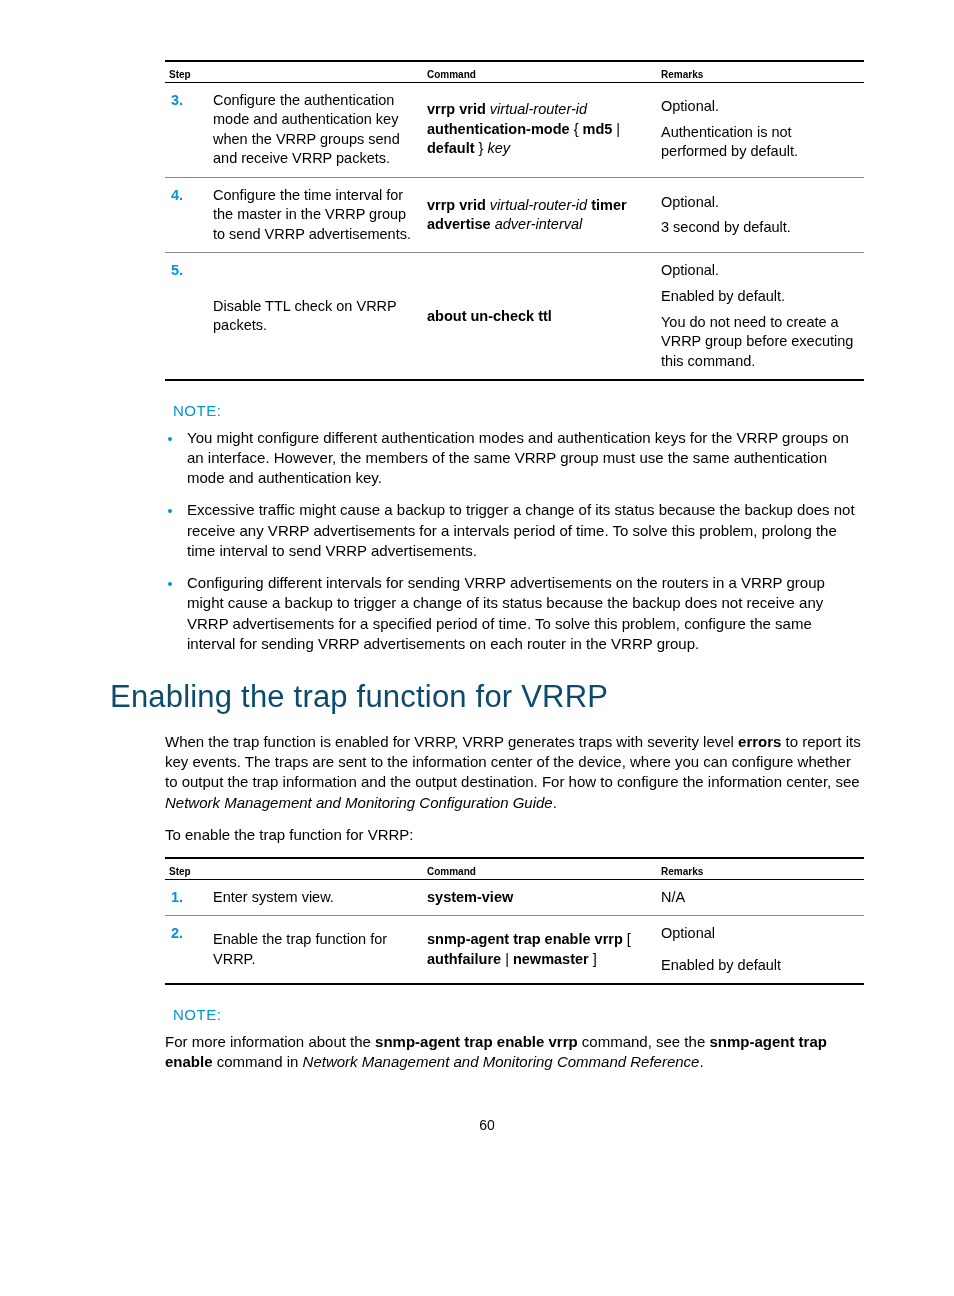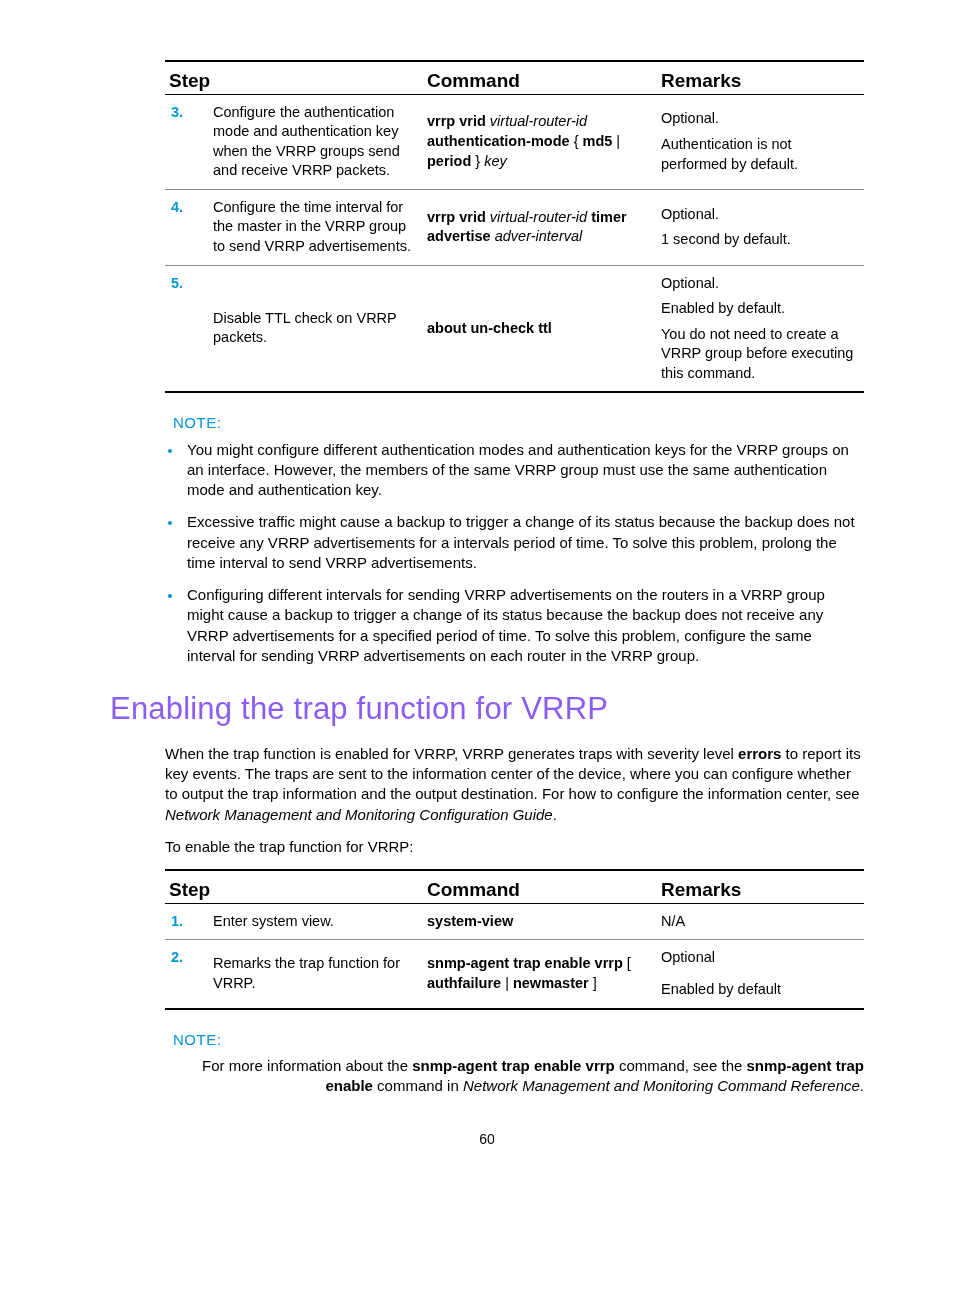--- a/index.html
+++ b/index.html
@@ -26,21 +26,21 @@
     border-collapse: collapse;
     width: 100%;
     margin-bottom: 20px;
   }
   table.steps th {
     text-align: left;
     font-weight: bold;
     border-top: 2px solid #000;
     border-bottom: 1.5px solid #000;
     padding: 6px 4px 0 4px;
-    font-size: 19px;
+    font-size: 10px;
   }
   table.steps td {
     border-bottom: 1px solid #888;
     padding: 8px 4px;
     vertical-align: middle;
     font-size: 14.5px;
   }
   table.steps tr:last-child td {
     border-bottom: 2px solid #000;
   }
@@ -68,21 +68,21 @@
   ul.bullets li {
     margin-bottom: 12px;
     padding-left: 4px;
     font-size: 15px;
   }
   ul.bullets li::marker {
     color: #0096d6;
     font-size: 14px;
   }
   h1.section {
-    color: #8b5cf6;
+    color: #0c4a6e;
     font-weight: 300;
     font-size: 31px;
     margin: 20px 0 14px 0;
     letter-spacing: 0.2px;
   }
   p.body {
     margin: 0 0 12px 0;
     font-size: 15px;
   }
   .b { font-weight: bold; }
@@ -104,33 +104,33 @@
         <tr>
           <th colspan="2">Step</th>
           <th>Command</th>
           <th>Remarks</th>
         </tr>
       </thead>
       <tbody id="table1-body">
           <tr>
             <td class="num">3.</td>
             <td class="desc">Configure the authentication mode and authentication key when the VRRP groups send and receive VRRP packets.</td>
-            <td class="cmd"><span class="b">vrrp vrid </span><span class="i">virtual-router-id</span><span class="b"> authentication-mode </span><span>{ </span><span class="b">md5</span><span> | </span><span class="b">period</span><span> } </span><span class="i">key</span></td>
+            <td class="cmd"><span class="b">vrrp vrid </span><span class="i">virtual-router-id</span><span class="b"> authentication-mode </span><span>{ </span><span class="b">md5</span><span> | </span><span class="b">default</span><span> } </span><span class="i">key</span></td>
             <td class="rem">
               <div style="margin-bottom: 6px;">Optional.</div>
               <div>Authentication is not performed by default.</div>
             </td>
           </tr>
           <tr>
             <td class="num">4.</td>
             <td class="desc">Configure the time interval for the master in the VRRP group to send VRRP advertisements.</td>
             <td class="cmd"><span class="b">vrrp vrid </span><span class="i">virtual-router-id</span><span class="b"> timer advertise </span><span class="i">adver-interval</span></td>
             <td class="rem">
               <div style="margin-bottom: 6px;">Optional.</div>
-              <div>1 second by default.</div>
+              <div>3 second by default.</div>
             </td>
           </tr>
           <tr>
             <td class="num">5.</td>
             <td class="desc">Disable TTL check on VRRP packets.</td>
             <td class="cmd"><span class="b">about un-check ttl</span></td>
             <td class="rem">
               <div style="margin-bottom: 6px;">Optional.</div>
               <div style="margin-bottom: 6px;">Enabled by default.</div>
               <div>You do not need to create a VRRP group before executing this command.</div>
@@ -166,31 +166,31 @@
           <tr>
             <td class="num">1.</td>
             <td class="desc">Enter system view.</td>
             <td class="cmd"><span class="b">system-view</span></td>
             <td class="rem">
               <div>N/A</div>
             </td>
           </tr>
           <tr>
             <td class="num">2.</td>
-            <td class="desc">Remarks the trap function for VRRP.</td>
+            <td class="desc">Enable the trap function for VRRP.</td>
             <td class="cmd"><span class="b">snmp-agent trap enable vrrp </span><span>[ </span><span class="b">authfailure</span><span> | </span><span class="b">newmaster</span><span> ]</span></td>
             <td class="rem">
               <div style="margin-bottom: 12px;">Optional</div>
               <div>Enabled by default</div>
             </td>
           </tr>
         </tbody>
     </table>
   </div>
 
   <div class="content-indent">
     <div class="note-label">NOTE:</div>
-    <p class="body" id="note2-para" style="margin-bottom:34px;text-align:right;"><span>For more information about the </span><span class="b">snmp-agent trap enable vrrp</span><span> command, see the </span><span class="b">snmp-agent trap enable</span><span> command in </span><span class="i">Network Management and Monitoring Command Reference</span><span>.</span></p>
+    <p class="body" id="note2-para" style="margin-bottom:44px;"><span>For more information about the </span><span class="b">snmp-agent trap enable vrrp</span><span> command, see the </span><span class="b">snmp-agent trap enable</span><span> command in </span><span class="i">Network Management and Monitoring Command Reference</span><span>.</span></p>
   </div>
 
 
   <div class="pagenum">60</div>
 </div>
 
 </body></html>

